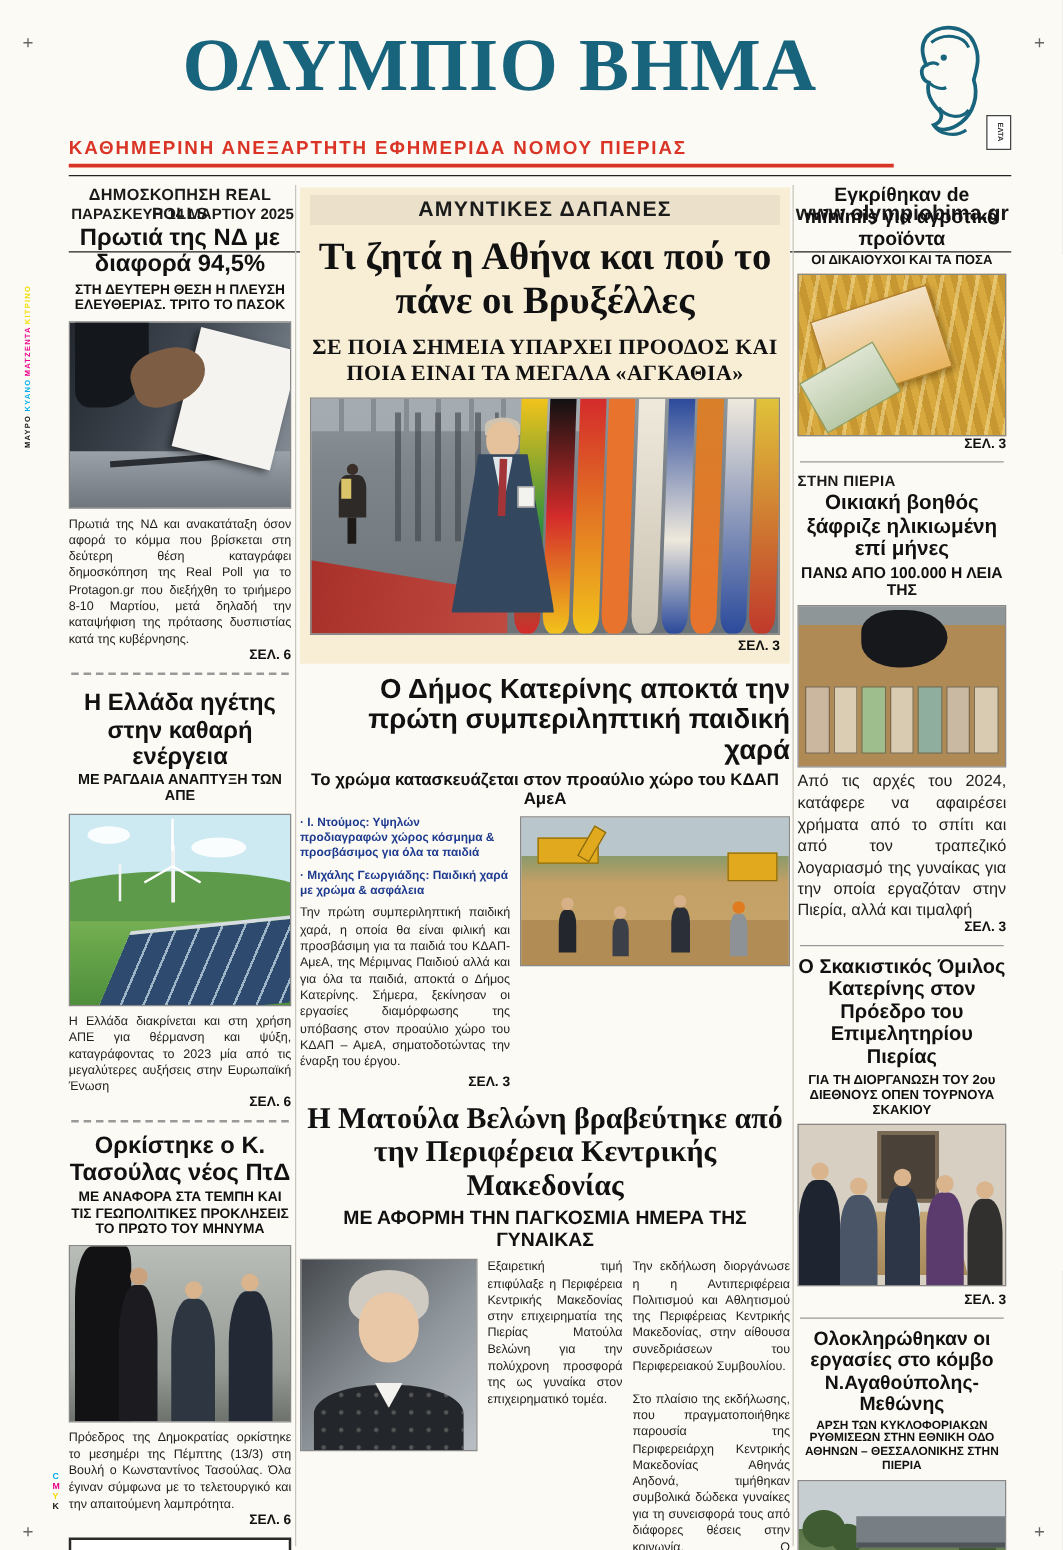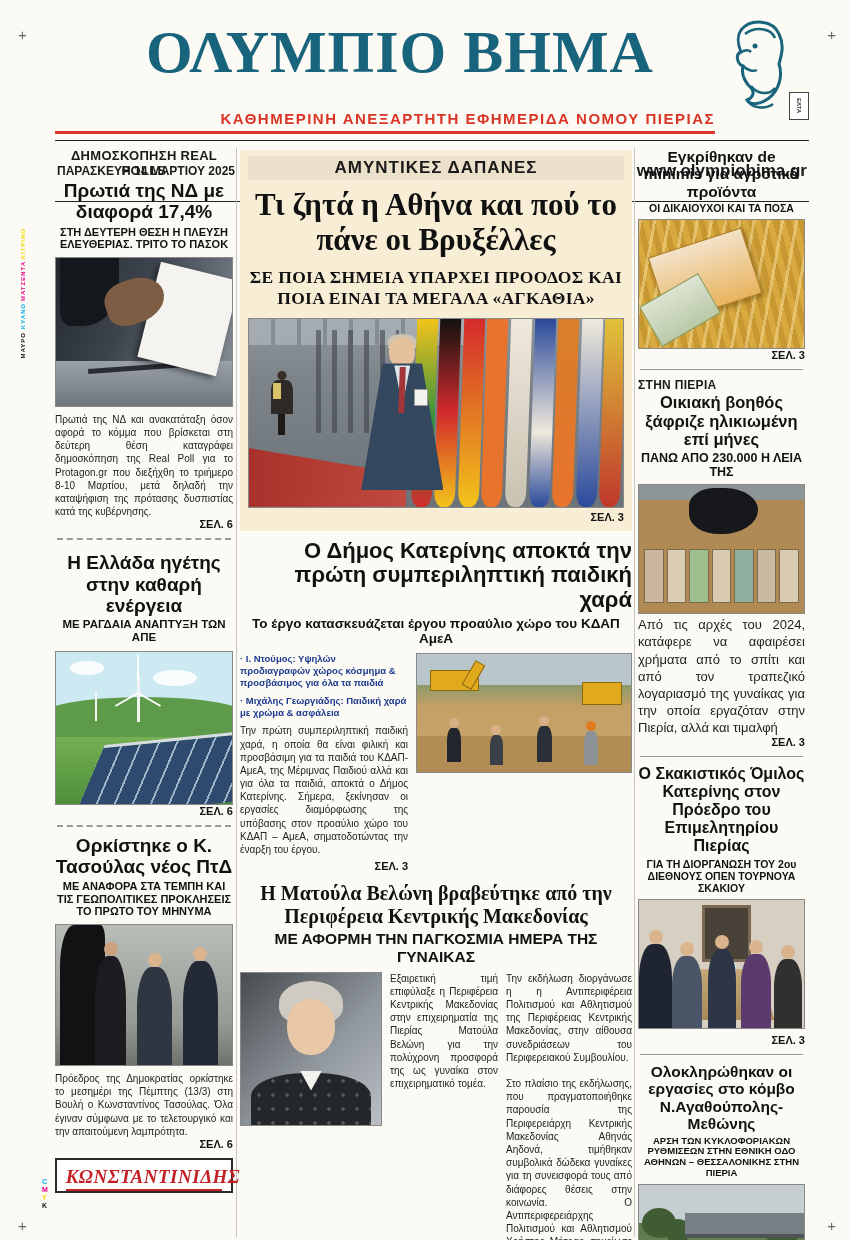--- a/index.html
+++ b/index.html
@@ -16,21 +16,21 @@
   .c-y{color:#f2dc00;} .c-m{color:#ec008c;} .c-c{color:#00aeef;} .c-k{color:#111;}
   
   #header{position:absolute;left:55px;top:18px;width:750px;}
   .mast-row{position:relative;height:90px;}
   .mast-title{position:absolute;left:45px;top:4px;width:600px;text-align:center;
       font-size:60px;font-weight:bold;color:#19647d;letter-spacing:1px;line-height:1;}
   .zeus{position:absolute;right:12px;top:-2px;width:72px;height:96px;}
   .elta-stamp{position:absolute;right:-4px;top:74px;width:18px;height:26px;border:1px solid #444;
       display:flex;align-items:center;justify-content:center;background:#fff;}
   .elta-stamp span{writing-mode:vertical-rl;font-size:6px;font-weight:bold;color:#333;}
-  .mast-sub{margin-top:2px;text-align:right;color:#d93425;font-weight:bold;font-size:15px;letter-spacing:1.5px;width:660px;}
+  .mast-sub{margin-top:2px;text-align:left;color:#d93425;font-weight:bold;font-size:15px;letter-spacing:1.5px;width:660px;}
   .red-rule{width:660px;height:3px;background:#d93425;margin-top:4px;}
   .dateline{width:750px;border-top:1px solid #222;border-bottom:1px solid #222;margin-top:6px;
       display:flex;align-items:center;justify-content:space-between;padding:20px 2px;font-weight:bold;}
   .dateline .d1{font-size:12px;} .dateline .d2{font-size:12px;} .dateline .d3{font-size:12px;}
   .dateline .d4{font-size:17px;}
   
   .vline{position:absolute;top:148px;width:1px;height:1089px;background:#c9c5bc;}
   #col-left{position:absolute;left:55px;top:148px;width:178px;}
   #col-center{position:absolute;left:240px;top:150px;width:392px;}
   #col-right{position:absolute;left:638px;top:148px;width:167px;}
@@ -166,21 +166,21 @@
     </div>
   </div>
 
   <div class="vline" style="left:236px;"></div>
   <div class="vline" style="left:634px;"></div>
 
   <div id="col-left">
 
     <div class="article">
       <div class="kicker">ΔΗΜΟΣΚΟΠΗΣΗ REAL POLLS</div>
-      <div class="hl" style="font-size:19px;margin-top:2px;">Πρωτιά της ΝΔ με διαφορά 17,4%</div>
+      <div class="hl" style="font-size:19px;margin-top:2px;">Πρωτιά της ΝΔ με διαφορά 94,5%</div>
       <div class="dek" style="font-size:11px;margin-top:3px;">ΣΤΗ ΔΕΥΤΕΡΗ ΘΕΣΗ Η ΠΛΕΥΣΗ ΕΛΕΥΘΕΡΙΑΣ. ΤΡΙΤΟ ΤΟ ΠΑΣΟΚ</div>
       <div class="ph img-ballot" style="margin-top:6px;">
         <div class="box"></div>
           <div class="slot"></div>
         <div class="env"></div>
           <div class="arm"></div>
           <div class="hand"></div>
       </div>
       <div class="body-txt" style="margin-top:6px;">Πρωτιά της ΝΔ και ανακατάταξη όσον αφορά το κόμμα που βρίσκεται στη δεύτερη θέση καταγράφει δημοσκόπηση της Real Poll για το Protagon.gr που διεξήχθη το τριήμερο 8-10 Μαρτίου, μετά δηλαδή την καταψήφιση της πρότασης δυσπιστίας κατά της κυβέρνησης.</div>
       <div class="pageref">ΣΕΛ. 6</div>
@@ -195,20 +195,21 @@
         <div class="hill"></div>
         <div class="cloud" style="left:8%;top:6%;width:34px;height:14px;"></div>
         <div class="cloud" style="left:55%;top:12%;width:44px;height:16px;"></div>
         <div class="mast" style="left:46%;top:16%;height:46px;"></div>
         <div class="blade" style="left:46%;top:2%;"></div>
         <div class="blade" style="left:46%;top:10%;transform:rotate(120deg);"></div>
         <div class="blade" style="left:46%;top:10%;transform:rotate(-120deg);"></div>
         <div class="mast" style="left:22%;top:26%;height:30px;width:2px;"></div>
         <div class="solar"></div>
       </div>
+      <div class="body-txt" style="margin-top:6px;">Η Ελλάδα διακρίνεται και στη χρήση ΑΠΕ για θέρμανση και ψύξη, καταγράφοντας το 2023 μία από τις μεγαλύτερες αυξήσεις στην Ευρωπαϊκή Ένωση</div>
       <div class="pageref">ΣΕΛ. 6</div>
     </div>
 
     <div class="sep-dash"></div>
 
     <div class="article">
       <div class="hl" style="font-size:19px;">Ορκίστηκε ο Κ. Τασούλας νέος ΠτΔ</div>
       <div class="dek" style="font-size:11px;margin-top:3px;">ΜΕ ΑΝΑΦΟΡΑ ΣΤΑ ΤΕΜΠΗ ΚΑΙ ΤΙΣ ΓΕΩΠΟΛΙΤΙΚΕΣ ΠΡΟΚΛΗΣΕΙΣ ΤΟ ΠΡΩΤΟ ΤΟΥ ΜΗΝΥΜΑ</div>
       <div class="ph img-ceremony" style="margin-top:6px;">
         <div class="fig" style="left:2%;width:26%;height:100%;background:#121214;border-radius:30% 10% 0 0;"></div>
@@ -266,21 +267,21 @@
           <div class="shirt"></div>
             <div class="tie"></div>
             <div class="badge"></div>
         </div>
       </div>
       <div class="pageref" style="margin-top:3px;">ΣΕΛ. 3</div>
     </div>
 
     <div class="c-art" style="margin-top:8px;">
       <div class="hl hl2">Ο Δήμος Κατερίνης αποκτά την πρώτη συμπεριληπτική παιδική χαρά</div>
-      <div class="dek dek2">Το έργο κατασκευάζεται έργου προαύλιο χώρο του ΚΔΑΠ ΑμεΑ</div>
+      <div class="dek dek2">Το χρώμα κατασκευάζεται στον προαύλιο χώρο του ΚΔΑΠ ΑμεΑ</div>
       <div class="two-col">
         <div style="width:44%;">
           <div class="bullets">· Ι. Ντούμος: Υψηλών προδιαγραφών χώρος κόσμημα &amp; προσβάσιμος για όλα τα παιδιά</div>
           <div class="bullets">· Μιχάλης Γεωργιάδης: Παιδική χαρά με χρώμα &amp; ασφάλεια</div>
           <div class="body-txt">Την πρώτη συμπεριληπτική παιδική χαρά, η οποία θα είναι φιλική και προσβάσιμη για τα παιδιά του ΚΔΑΠ-ΑμεΑ, της Μέριμνας Παιδιού αλλά και για όλα τα παιδιά, αποκτά ο Δήμος Κατερίνης. Σήμερα, ξεκίνησαν οι εργασίες διαμόρφωσης της υπόβασης στον προαύλιο χώρο του ΚΔΑΠ – ΑμεΑ,  σηματοδοτώντας την έναρξη του έργου.</div>
           <div class="pageref" style="margin-top:4px;">ΣΕΛ. 3</div>
         </div>
         <div class="ph img-constr" style="width:56%;">
           <div class="exc" style="left:6%;top:14%;width:22%;height:16%;"></div>
           <div class="exc" style="left:24%;top:6%;width:4%;height:22%;transform:rotate(30deg);"></div>
@@ -296,21 +297,21 @@
               <div class="head"></div>
             </div>
           <div class="wfig" style="left:78%;bottom:6%;width:14px;height:34px;background:#8d9296;">
               <div class="head" style="background:#e07b1f;"></div>
             </div>
         </div>
       </div>
     </div>
 
     <div class="c-art" style="margin-top:10px;">
-      <div class="hl serif" style="font-size:20px;">Η Ματούλα Βελώνη βραβεύτηκε από την Περιφέρεια Κεντρικής Μακεδονίας</div>
+      <div class="hl serif" style="font-size:24px;">Η Ματούλα Βελώνη βραβεύτηκε από την Περιφέρεια Κεντρικής Μακεδονίας</div>
       <div class="dek" style="font-size:15.5px;margin-top:3px;">ΜΕ ΑΦΟΡΜΗ ΤΗΝ ΠΑΓΚΟΣΜΙΑ ΗΜΕΡΑ ΤΗΣ ΓΥΝΑΙΚΑΣ</div>
       <div class="two-col">
         <div class="ph img-portrait">
           <div class="hair"></div>
             <div class="face"></div>
             <div class="bodyb"></div>
             <div class="collar"></div>
         </div>
         <div class="body-txt" style="width:108px;flex:none;">Εξαιρετική τιμή επιφύλαξε η Περιφέρεια Κεντρικής Μακεδονίας στην επιχειρηματία της Πιερίας Ματούλα Βελώνη για την πολύχρονη προσφορά της ως γυναίκα στον επιχειρηματικό τομέα.</div>
         <div style="flex:1;">
@@ -335,21 +336,21 @@
           <div class="note2"></div>
       </div>
       <div class="pageref">ΣΕΛ. 3</div>
     </div>
 
     <div class="sep-solid"></div>
 
     <div class="r-art">
       <div class="kicker" style="text-align:left;font-size:12px;">ΣΤΗΝ ΠΙΕΡΙΑ</div>
       <div class="hl" style="font-size:16.5px;margin-top:1px;">Οικιακή βοηθός ξάφριζε ηλικιωμένη επί μήνες</div>
-      <div class="dek" style="font-size:12.5px;margin-top:2px;">ΠΑΝΩ ΑΠΟ 230.000 Η ΛΕΙΑ ΤΗΣ</div>
+      <div class="dek" style="font-size:12.5px;margin-top:2px;">ΠΑΝΩ ΑΠΟ 100.000 Η ΛΕΙΑ ΤΗΣ</div>
       <div class="ph img-money" style="margin-top:5px;">
         <div class="blob"></div>
         <div class="notes">
           <div style="background:#cbb7a0;"></div>
             <div style="background:#dacdb4;"></div>
           <div style="background:#9fbe8e;"></div>
             <div style="background:#d9cbb2;"></div>
           <div style="background:#8fae9e;"></div>
             <div style="background:#c9b9a2;"></div>
           <div style="background:#d9cbb2;"></div>

